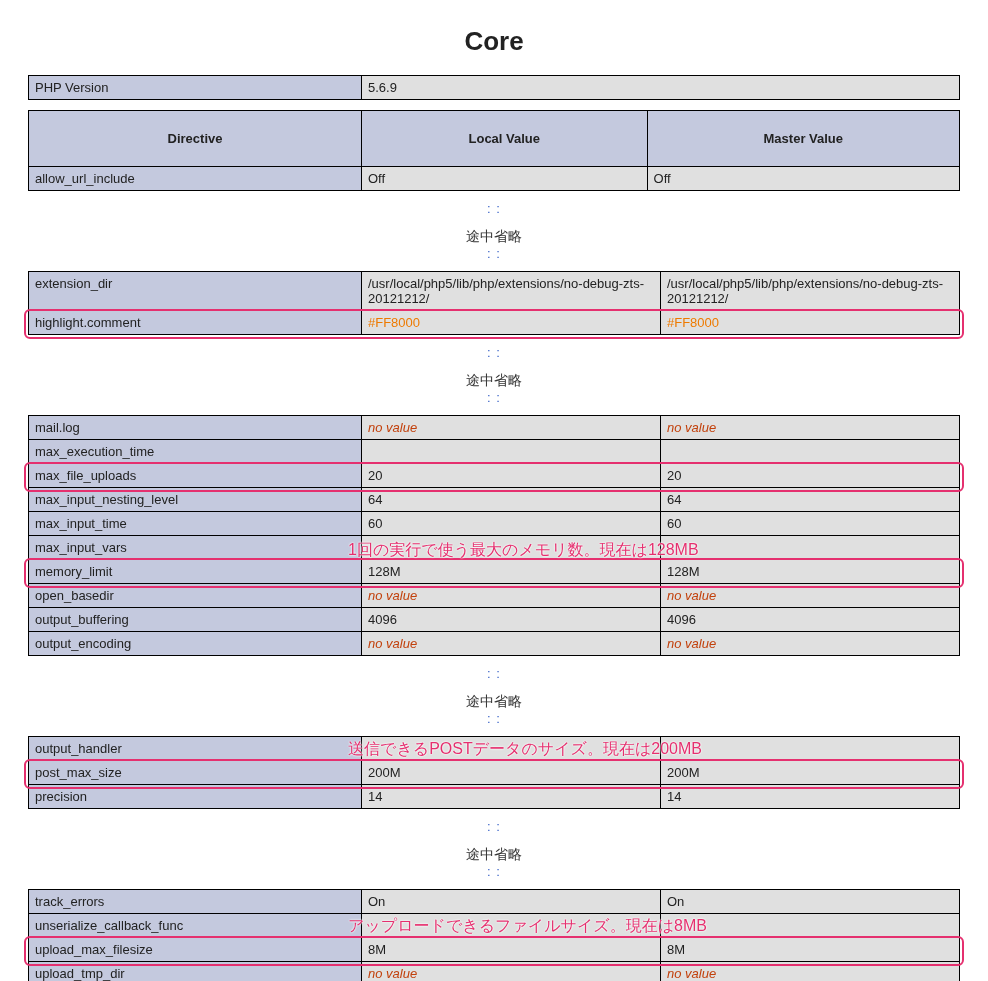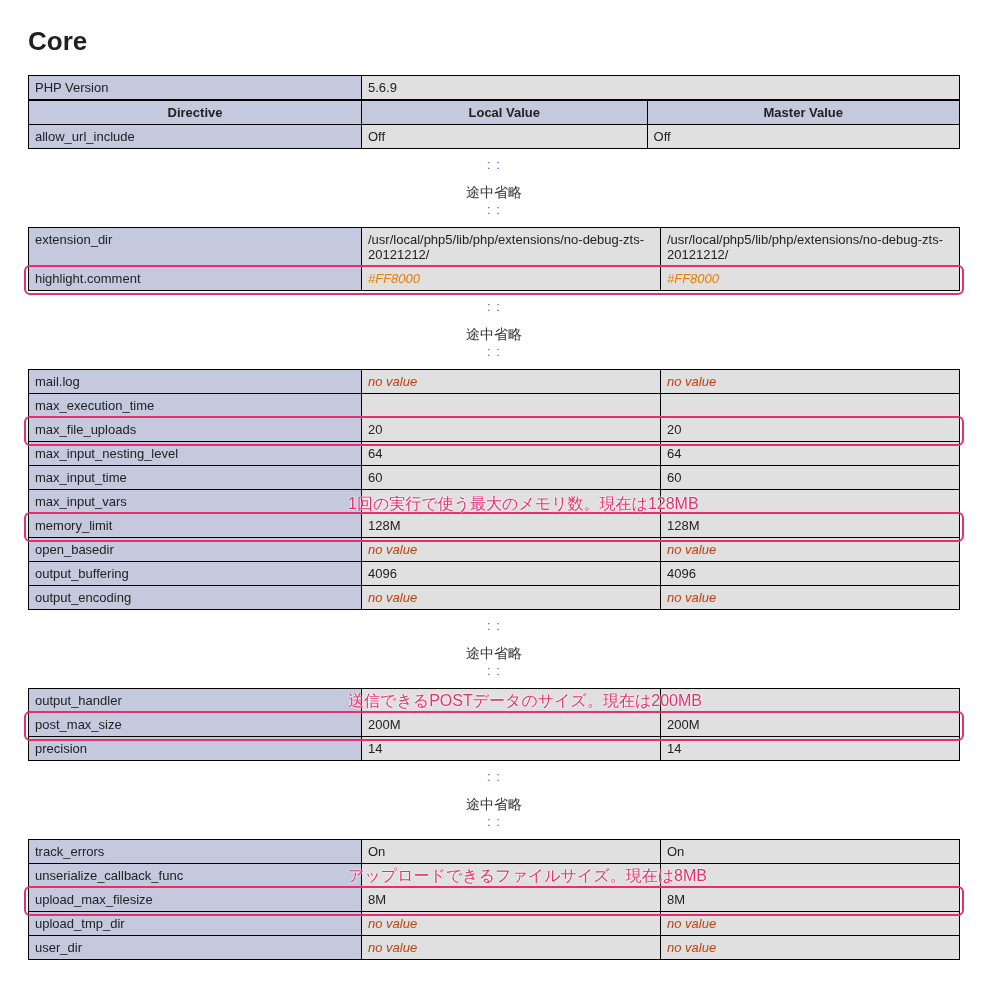--- a/index.html
+++ b/index.html
@@ -6,38 +6,39 @@
     font-family: "Helvetica Neue", Helvetica, Arial, sans-serif;
     font-size: 13px;
     color: #222;
     margin: 0;
     padding: 20px 28px;
     width: 988px;
     box-sizing: border-box;
     background: #fff;
   }
   h1 {
-    text-align: left;
+    text-align: center;
     font-size: 26px;
     font-weight: 600;
     margin: 6px 0 18px;
   }
   table {
     width: 100%;
     border-collapse: collapse;
+    margin-bottom: 10px;
     border-radius: 10px;
   }
   table, th, td {
     border: 1px solid #000;
   }
   th {
     background: #c4c9de; 
     text-align: center;
     font-weight: 600;
-    padding: 4px 6px;
+    padding: 20px 6px;
     color: #222;
   }
   td {
     padding: 4px 6px;
     vertical-align: top;
   }
   .name-cell {
     background: #c4c9de;
     width: 320px;
     font-weight: 400;
@@ -46,21 +47,20 @@
   .val-cell {
     background: #e0e0e0;
     color: #222;
   }
   .italic-grey {
     font-style: italic;
     color: #c2410c;
   }
   .orange {
     color: #ee7a00;
-    font-style: italic;
   }
   .ellipsis-wrap {
     text-align: center;
     color: #333;
     margin: 8px 0 10px;
   }
   .dots {
     color: #3a63c8;
     letter-spacing: 1px;
   }

